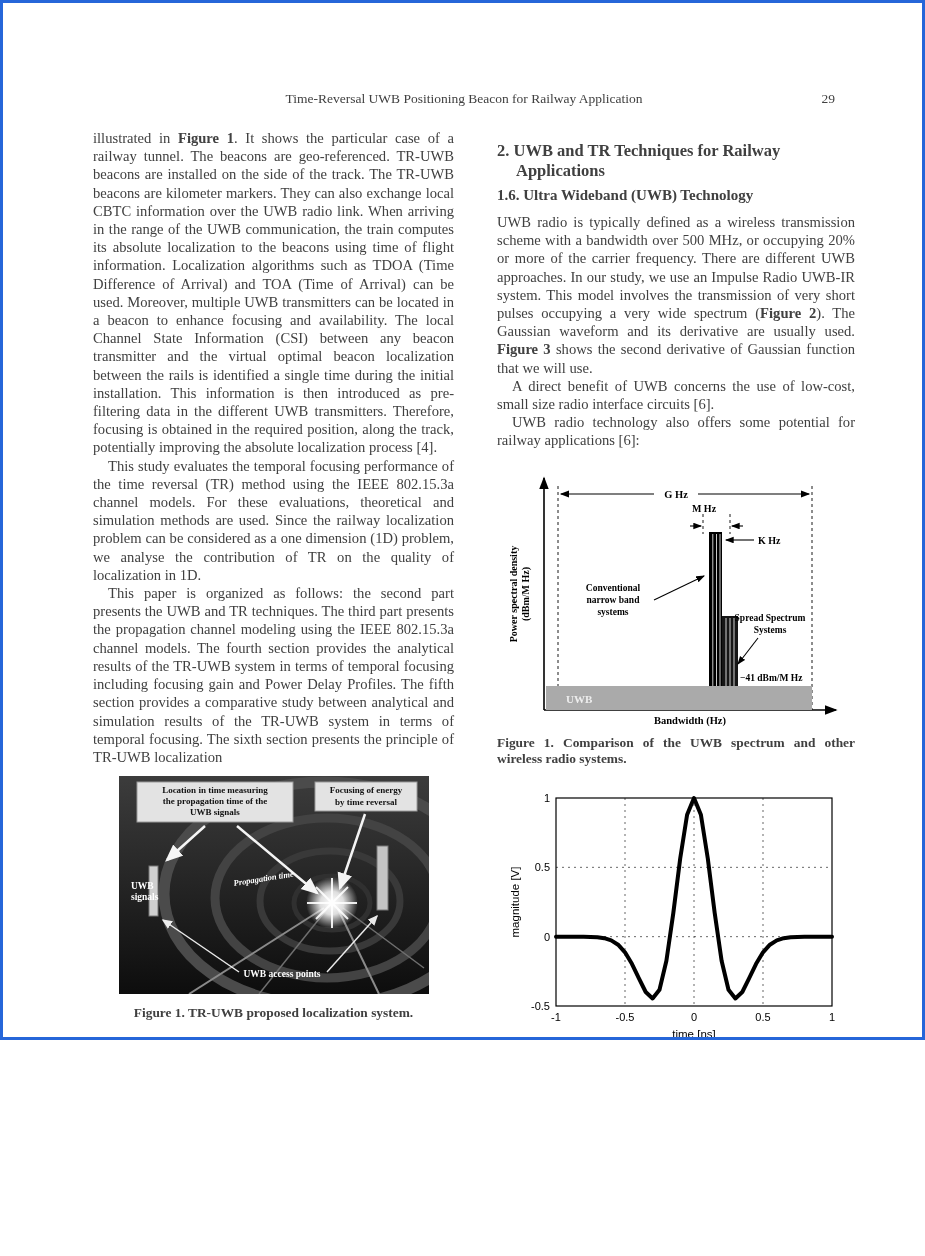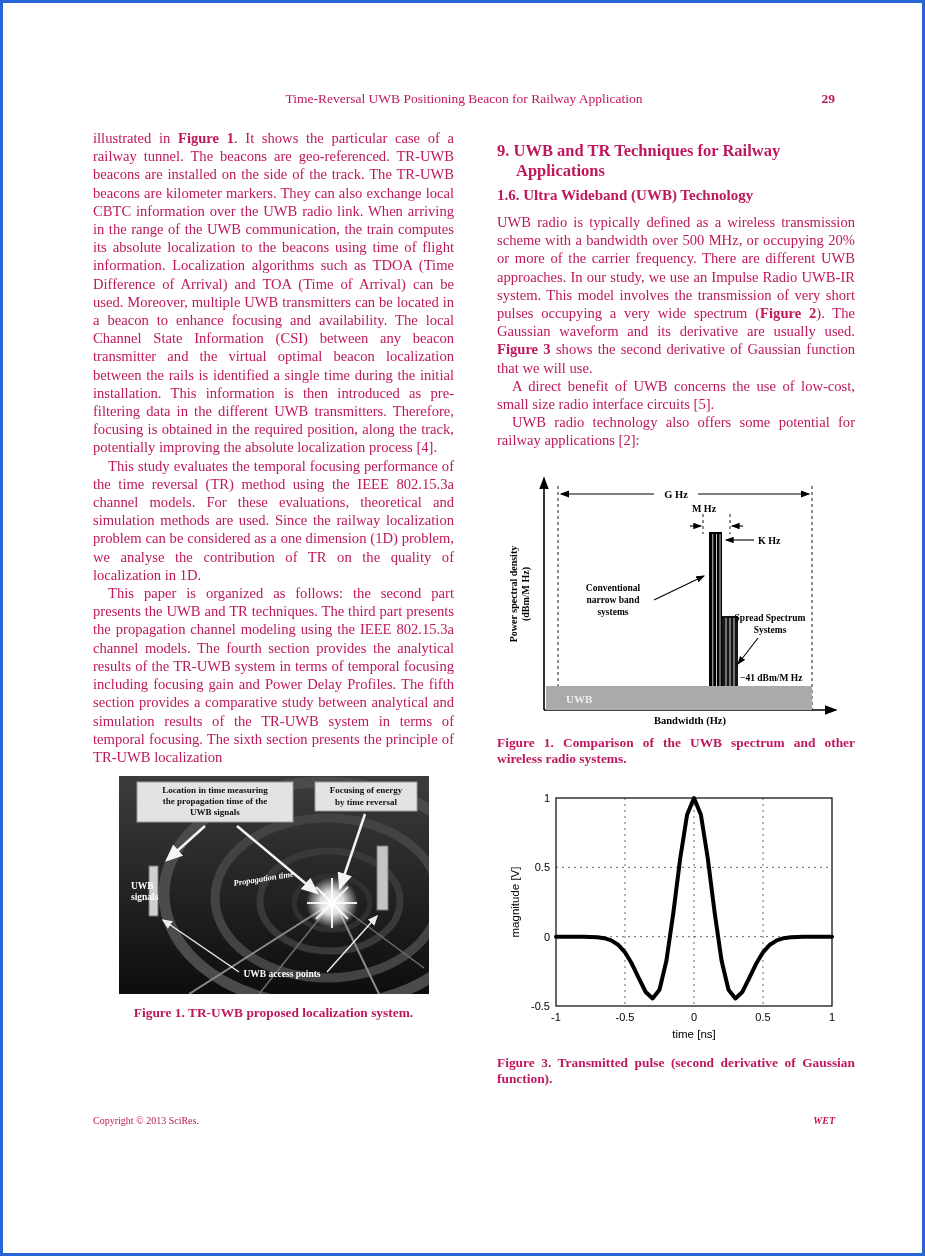--- a/index.html
+++ b/index.html
@@ -1,24 +1,24 @@
 <!DOCTYPE html>
 <html><head>
 <meta charset="utf-8">
 <style>
   * { margin:0; padding:0; box-sizing:border-box; }
   html,body { background:#fff; }
   .page {
-    position:relative; width:925px; height:1256px; background:#fff;
+    position:relative; width:925px; height:1040px; background:#fff;
     border:3px solid #2666d9; overflow:hidden;
-    font-family:"Liberation Serif", serif; color:#be185d;
+    font-family:"Liberation Serif", serif; color:#404040;
   }
   .running-head { position:absolute; top:88px; left:90px; right:87px; font-size:13.5px; }
   .running-title { display:block; text-align:center; }
-  .running-page { position:absolute; right:0; top:0;font-weight:bold; }
+  .running-page { position:absolute; right:0; top:0; }
   .columns { position:absolute; top:126px; left:90px; display:flex; gap:43px; }
   .col-left { width:361px; }
   .col-right { width:358px; }
   p.body { font-size:14.6px; line-height:18.2px; text-align:justify; }
   p.indent { text-indent:15px; }
   h2.section { font-size:16.5px; font-weight:bold; line-height:19.5px; margin:12px 0 7px; padding-left:19px; text-indent:-19px; }
   h3.subsection { font-size:15px; font-weight:bold; margin:4px 0 9px; }
   .figure-block { margin-top:10px; }
   .fig-center { text-align:center; }
   .caption { font-size:13.4px; font-weight:bold; line-height:16.6px; text-align:justify; margin-top:7px; }
@@ -91,25 +91,25 @@
           <text x="12" y="113" font-size="9.5" font-weight="bold" fill="#fff">UWB</text>
           <text x="12" y="124" font-size="9.5" font-weight="bold" fill="#fff">signals</text>
           <text x="115" y="110" font-size="8.5" font-style="italic" font-weight="bold" fill="#fff" transform="rotate(-9 115 110)">Propagation time</text>
           <text x="163" y="201" text-anchor="middle" font-size="9.5" font-weight="bold" fill="#fff">UWB access points</text>
         </svg>
         <p class="caption caption-center">Figure 1. TR-UWB proposed localization system.</p>
       </div>
     </div>
 
     <div class="col-right">
-      <h2 class="section">9. UWB and TR Techniques for Railway Applications</h2>
+      <h2 class="section">2. UWB and TR Techniques for Railway Applications</h2>
       <h3 class="subsection">1.6. Ultra Wideband (UWB) Technology</h3>
       <p class="body"><span>UWB radio is typically defined as a wireless transmission scheme with a bandwidth over 500 MHz, or occupying 20% or more of the carrier frequency. There are different UWB approaches. In our study, we use an Impulse Radio UWB-IR system. This model involves the transmission of very short pulses occupying a very wide spectrum (</span><b>Figure 2</b><span>). The Gaussian waveform and its derivative are usually used. </span><b>Figure 3</b><span> shows the second derivative of Gaussian function that we will use.</span></p>
-      <p class="body indent">A direct benefit of UWB concerns the use of low-cost, small size radio interface circuits [5].</p>
-      <p class="body indent">UWB radio technology also offers some potential for railway applications [2]:</p>
+      <p class="body indent">A direct benefit of UWB concerns the use of low-cost, small size radio interface circuits [6].</p>
+      <p class="body indent">UWB radio technology also offers some potential for railway applications [6]:</p>
 
       <div class="figure-block" style="margin-top:14px;">
         <svg class="fig2-svg" viewBox="0 0 340 264" width="340" height="264" style="display:block;margin:0 auto;">
           <defs>
             <marker id="ab" markerWidth="9" markerHeight="8" refX="7" refY="3" orient="auto">
                 <path d="M0,0L8,3L0,6Z" fill="#000"></path>
               </marker>
           </defs>
 
           <line x1="38" y1="246" x2="38" y2="14" stroke="#000" stroke-width="1.6" marker-end="url(#ab)"></line>

